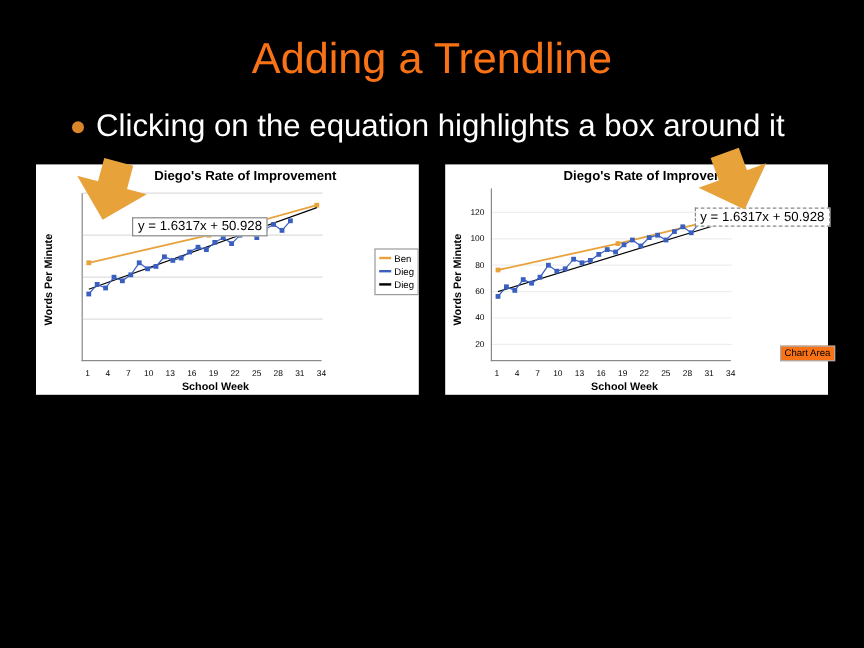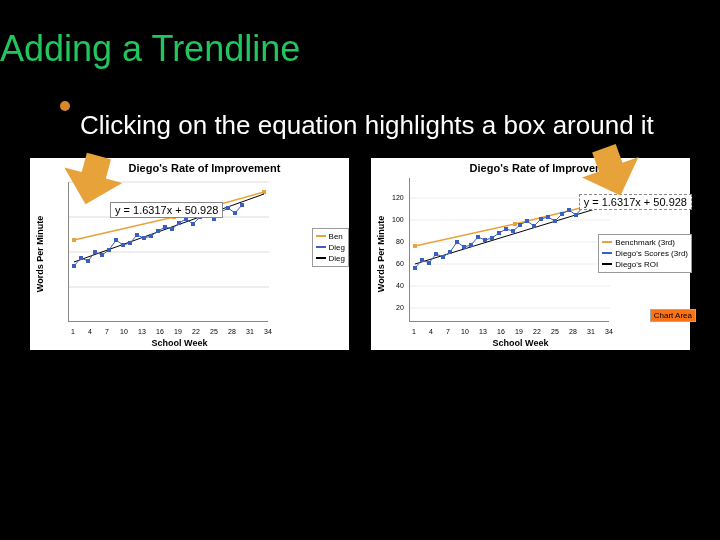--- a/index.html
+++ b/index.html
@@ -5,23 +5,24 @@
   * { margin: 0; padding: 0; box-sizing: border-box; }
   body {
     width: 720px;
     height: 540px;
     background: #000;
     font-family: Arial, sans-serif;
     overflow: hidden;
     position: relative;
   }
   .slide-title {
-    color: #22c55e;
+    color: #f97316;
     font-size: 36px;
     font-weight: normal;
+    text-align: center;
     padding: 28px 0 18px 0;
   }
   .bullets {
     padding: 0 50px 0 60px;
   }
   .bullet-row {
     display: flex;
     align-items: flex-start;
     margin-bottom: 6px;
   }
@@ -31,21 +32,20 @@
     background: #d9862b;
     border-radius: 50%;
     flex-shrink: 0;
     margin-top: 13px;
     margin-right: 10px;
   }
   .bullet-text {
     color: #fff;
     font-size: 26px;
     line-height: 1.25;
-    margin-top: 21px;
   }
   .charts-row {
     display: flex;
     gap: 22px;
     padding: 10px 30px 0 30px;
     position: relative;
   }
   .chart-box {
     background: #fff;
     width: 320px;
@@ -291,34 +291,20 @@
             <text x="105" y="156">19</text>
             <text x="123" y="156">22</text>
             <text x="141" y="156">25</text>
             <text x="159" y="156">28</text>
             <text x="177" y="156">31</text>
             <text x="195" y="156">34</text>
         </g>
       </svg>
     </div>
     <div class="eq-box" style="right:-2px;top:36px;border:1px dashed #888;">y = 1.6317x + 50.928</div>
-    <div class="legend" style="top:76px;right:-2px;">
-      <div class="legend-row">
-          <span class="lg-sw lg-or"></span>
-          <span>Benchmark (3rd)</span>
-        </div>
-      <div class="legend-row">
-          <span class="lg-sw lg-bl"></span>
-          <span>Diego's Scores (3rd)</span>
-        </div>
-      <div class="legend-row">
-          <span class="lg-sw lg-bk"></span>
-          <span>Diego's ROI</span>
-        </div>
-    </div>
     <div class="tooltip-ca" style="right:-6px;bottom:28px;">Chart Area</div>
 
     <svg style="position:absolute;right:30px;top:-16px;" width="80" height="70">
       <polygon points="20,5 45,5 45,25 62,25 32,55 2,25 20,25" fill="#e8a23a" transform="rotate(-20 32 30)"></polygon>
     </svg>
   </div>
 
 </div>
 
 </body></html>

